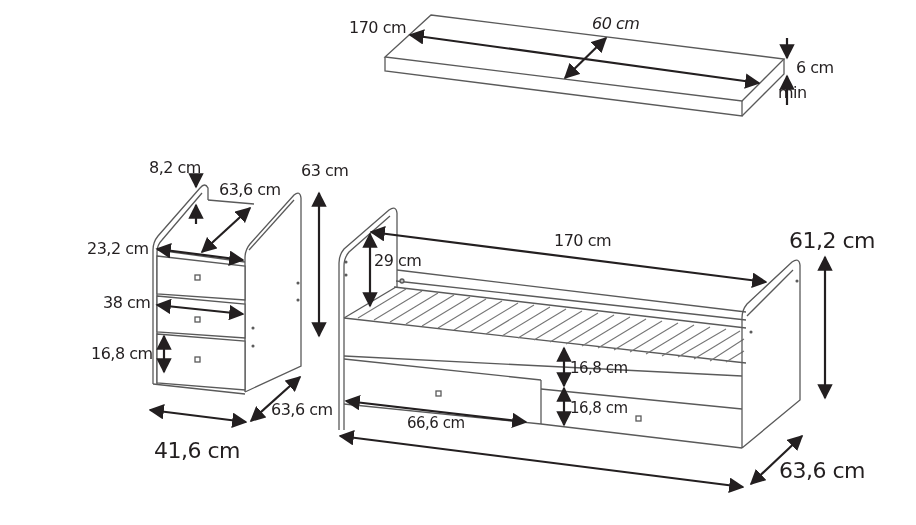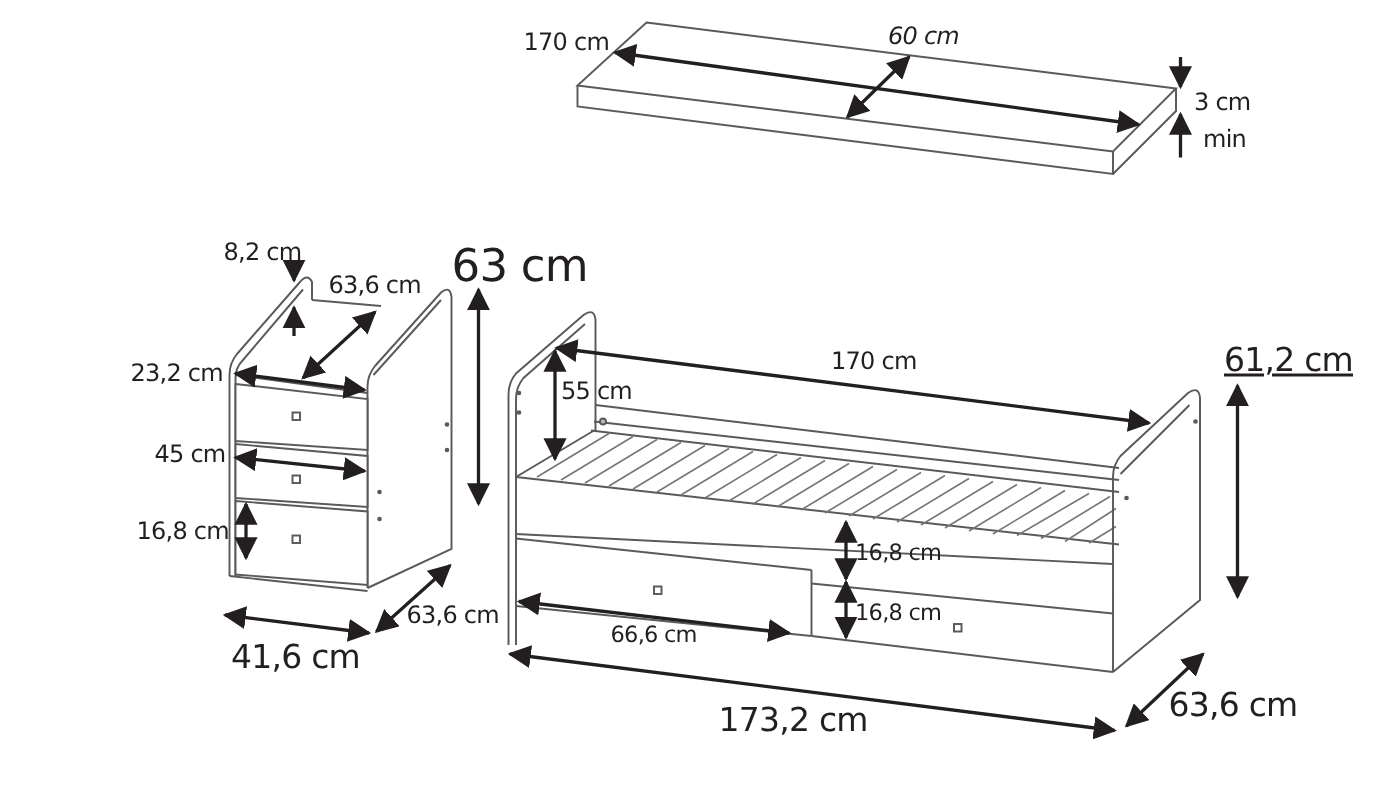--- a/index.html
+++ b/index.html
@@ -3,21 +3,21 @@
 <meta charset="utf-8">
 <style>
   html,body{margin:0;padding:0;background:#ffffff;}
   body{width:916px;height:525px;overflow:hidden;font-family:"DejaVu Sans","Liberation Sans",sans-serif;}
   #stage{position:relative;width:916px;height:525px;margin-left:24px;}
   svg{position:absolute;left:0;top:0;}
   .lbl{position:absolute;color:#231f20;white-space:nowrap;line-height:1;letter-spacing:-0.5px;}
   .s{font-size:15px;}
   .m{font-size:16px;}
   .l{font-size:22px;}
-  .xl{font-size:30px;}
+  .xl{font-size:16px;}
 </style>
 </head>
 <body>
 
 <div id="stage">
   <svg width="916" height="525" viewBox="0 0 916 525">
     <defs>
       <marker id="ah" viewBox="0 0 10 10" refX="9" refY="5" markerWidth="7" markerHeight="7" orient="auto-start-reverse">
         <path d="M0,0 L10,5 L0,10 z" fill="#231f20"></path>
       </marker>
@@ -112,33 +112,32 @@
       <line x1="540" y1="348" x2="540" y2="386" marker-start="url(#ah)" marker-end="url(#ah)"></line>
       <line x1="540" y1="388" x2="540" y2="425" marker-start="url(#ah)" marker-end="url(#ah)"></line>
       <line x1="322" y1="401" x2="502" y2="422" marker-start="url(#ah)" marker-end="url(#ah)"></line>
       <line x1="316" y1="436" x2="719" y2="487" marker-start="url(#ah)" marker-end="url(#ah)"></line>
       <line x1="727" y1="484" x2="778" y2="436" marker-start="url(#ah)" marker-end="url(#ah)"></line>
     </g>
   </svg>
 
   <span class="lbl m" style="left:325px;top:20px;">170 cm</span>
   <span class="lbl m" style="left:568px;top:16px;font-style:italic;">60 cm</span>
-  <span class="lbl m" style="left:772px;top:60px;">3 cm</span>
-  <span class="lbl m" style="left:778px;top:85px;">min</span>
+  <span class="lbl m" style="left:772px;top:60px;">6 cm</span>
+  <span class="lbl m" style="left:754px;top:85px;">min</span>
 
   <span class="lbl m" style="left:125px;top:160px;">8,2 cm</span>
   <span class="lbl m" style="left:195px;top:182px;">63,6 cm</span>
   <span class="lbl xl" style="left:277px;top:163px;">63 cm</span>
   <span class="lbl m" style="left:63px;top:241px;">23,2 cm</span>
-  <span class="lbl m" style="left:79px;top:295px;">45 cm</span>
+  <span class="lbl m" style="left:79px;top:295px;">38 cm</span>
   <span class="lbl m" style="left:67px;top:346px;">16,8 cm</span>
   <span class="lbl m" style="left:247px;top:402px;">63,6 cm</span>
-  <span class="lbl l" style="left:130px;top:428px;">41,6 cm</span>
+  <span class="lbl l" style="left:130px;top:440px;">41,6 cm</span>
 
   <span class="lbl m" style="left:530px;top:233px;">170 cm</span>
-  <span class="lbl m" style="left:350px;top:253px;">55 cm</span>
-  <span class="lbl l" style="left:792px;top:230px;text-decoration:underline;">61,2 cm</span>
+  <span class="lbl m" style="left:350px;top:253px;">29 cm</span>
+  <span class="lbl l" style="left:765px;top:230px;">61,2 cm</span>
   <span class="lbl s" style="left:546px;top:361px;">16,8 cm</span>
   <span class="lbl s" style="left:546px;top:401px;">16,8 cm</span>
   <span class="lbl s" style="left:383px;top:416px;">66,6 cm</span>
-  <span class="lbl l" style="left:455px;top:470px;">173,2 cm</span>
   <span class="lbl l" style="left:755px;top:460px;">63,6 cm</span>
 </div>
 
 </body></html>

